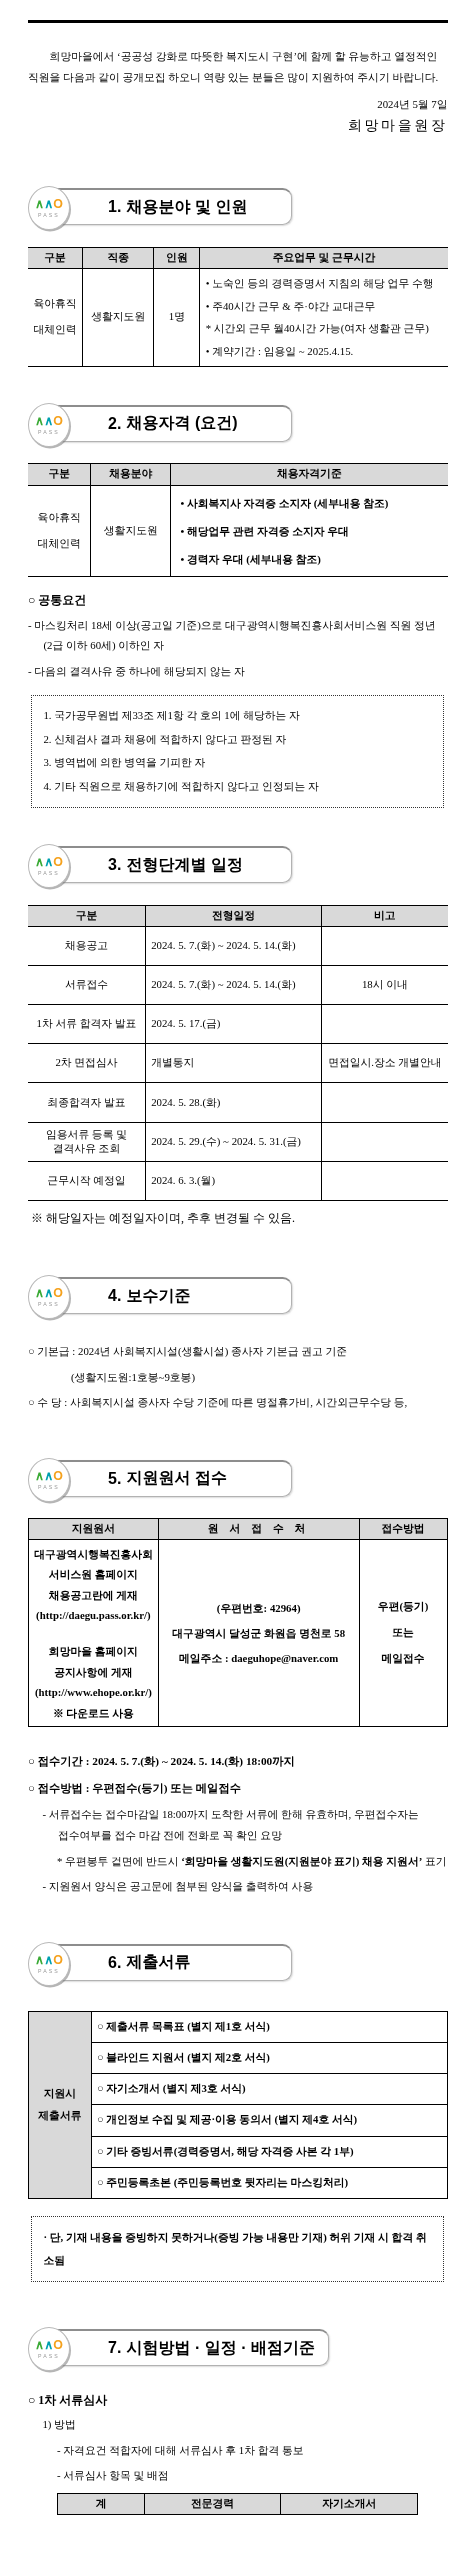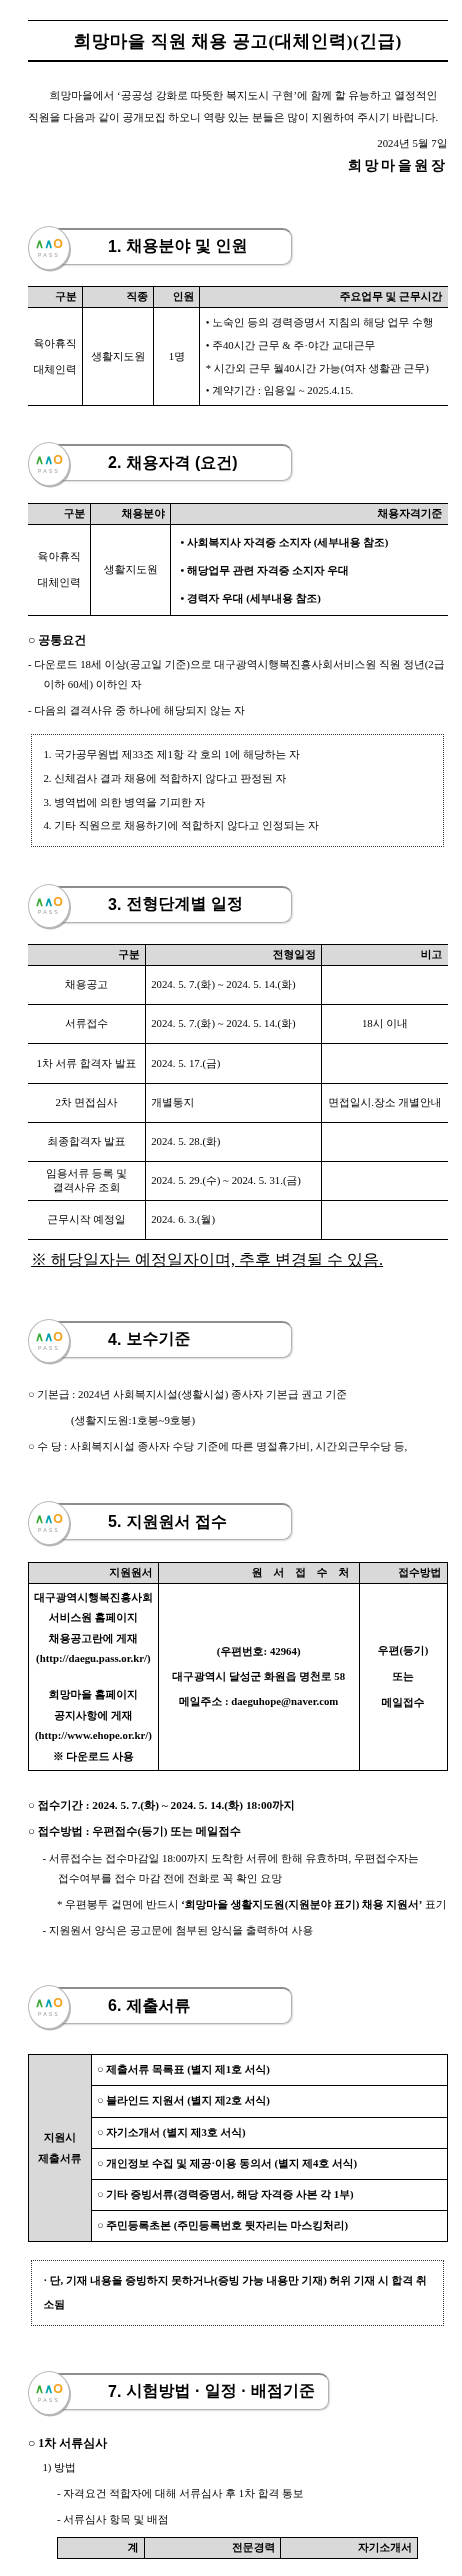--- a/index.html
+++ b/index.html
@@ -4,77 +4,76 @@
 <style>
   html,body{margin:0;padding:0;background:#fff;}
   body{width:463px;color:#000;font-family:"Liberation Serif","DejaVu Serif",serif;}
   .page{padding:19.6px 15.5px 36px 28px;}
   
   .rule-thin{border-top:1px solid #000;}
   .doc-title{text-align:center;font-size:17.5px;font-weight:bold;margin:8.2px 0 7.2px;letter-spacing:0.5px;}
   .rule-thick{border-top:2.6px solid #000;}
   .intro{font-size:10.8px;line-height:2.0;margin-top:23px;text-indent:2em;word-break:keep-all;}
   .doc-date{text-align:right;font-size:10.8px;margin-top:9.3px;}
-  .doc-signer{text-align:right;font-size:14px;font-weight:bold;letter-spacing:2.6px;margin-top:5.2px;}
+  .doc-signer{text-align:right;font-size:14px;font-weight:normal;letter-spacing:2.6px;margin-top:5.2px;}
   
   .sec-head{position:relative;height:47px;margin:34px 0 15.5px;}
   .badge{position:absolute;left:0;top:2.1px;width:40px;height:42px;border-radius:50%;
          background:#fff;border:1.5px solid #b9b9b9;box-shadow:1px 1.5px 0 rgba(120,120,120,.55);
          display:flex;flex-direction:column;align-items:center;justify-content:center;z-index:2;}
   .badge-glyphs{font-family:"Liberation Sans",sans-serif;font-weight:bold;font-size:12.4px;line-height:1;}
   .bg1{color:#3aaa35;} .bg2{color:#00a0b0;} .bg3{color:#f5a11c;}
   .badge-sub{font-family:"Liberation Sans",sans-serif;font-size:5.2px;color:#999;letter-spacing:2.1px;margin-top:1.5px;}
   .banner{position:absolute;left:23px;top:4.1px;width:241px;height:37px;background:#fff;
           border:1px solid #b2b2b2;border-top:2.6px solid #8d8d8d;border-radius:5.2px 9.3px 9.3px 5.2px;
           box-shadow:1px 1px 1.5px rgba(150,150,150,.35);
           display:flex;align-items:center;padding-left:56px;box-sizing:border-box;}
   .sec-no,.sec-title{font-family:"Liberation Sans",sans-serif;font-weight:bold;font-size:16px;}
   .sec-no{margin-right:5.2px;}
   
   table{border-collapse:collapse;width:100%;table-layout:fixed;}
   th,td{font-size:10.8px;padding:3.1px 5.2px;word-break:keep-all;}
-  th{background:#d9d9d9;font-weight:bold;text-align:right;}
+  th{background:#d9d9d9;font-weight:bold;text-align:center;}
   .tbl-open{border-top:1.5px solid #000;border-bottom:1.5px solid #000;}
   .tbl-open th{border-bottom:1.5px solid #000;border-left:0.5px solid #000;}
   .tbl-open td{border-left:0.5px solid #000;border-top:0.5px solid #000;}
   .tbl-open th:first-child,.tbl-open td:first-child{border-left:none;}
   .tbl-open tr:first-child td{border-top:none;}
   .tbl-box{border:1px solid #000;}
   .tbl-box th{border:0.5px solid #000;border-bottom:1.5px double #000;}
   .tbl-box td{border:0.5px solid #000;font-weight:bold;}
   .cell-center{text-align:center;}
   .duty-list div{line-height:2.1;}
   .crit-list div{line-height:2.6;font-weight:bold;}
   
   .h-circle{font-size:12px;font-weight:bold;margin:13.4px 0 5.2px;}
   .line{font-size:10.8px;line-height:1.9;margin:5.2px 0;word-break:keep-all;}
   .hang{padding-left:15.5px;text-indent:-15.5px;}
   .indent1{margin-left:14.4px;}
   .indent2{margin-left:29px;}
   .indent3{margin-left:43px;}
   .dotted-box{border:1px dotted #333;padding:8.2px 11.3px;margin:13.4px 3.1px;}
   .dotted-box div{font-size:10.8px;line-height:2.2;}
-  .note{font-size:16px;margin:9.3px 0 0 3.1px;text-decoration:underline;}
+  .note{font-size:12px;margin:9.3px 0 0 3.1px;}
   .b{font-weight:bold;}
   .sp{letter-spacing:4.1px;} .gap30{height:15.5px;}
   .t3 td{height:32px;}
   .t5 td{vertical-align:middle;}
   .t5 .addr div{text-align:center;line-height:2.3;}
   .t5 .src div{text-align:center;line-height:1.9;}
   .t5 .mth div{text-align:center;line-height:2.4;}
   .t6-left{background:#d9d9d9;text-align:center;font-weight:bold;line-height:2.0;}
   .t6 td{height:24px;}
 </style>
 </head>
 <body>
 
 <div class="page">
 
   <div class="rule-thin"></div>
-  <div class="doc-title">희망마을 직원 채용 공고(대체인력)(긴급)</div>
   <div class="rule-thick"></div>
   <div class="intro">희망마을에서 ‘공공성 강화로 따뜻한 복지도시 구현’에 함께 할 유능하고 열정적인 직원을 다음과 같이 공개모집 하오니 역량 있는 분들은 많이 지원하여 주시기 바랍니다.</div>
   <div class="doc-date">2024년 5월 7일</div>
   <div class="doc-signer">희망마을원장</div>
 
   <div class="sec-head" style="margin-top:49px;">
     <div class="badge">
       <div class="badge-glyphs"><span class="bg1">∧</span><span class="bg2">∧</span><span class="bg3">O</span></div>
       <div class="badge-sub">PASS</div>
     </div>
@@ -148,21 +147,21 @@
         <div class="crit-list">
           <div>• 사회복지사 자격증 소지자 (세부내용 참조)</div>
           <div>• 해당업무 관련 자격증 소지자 우대</div>
           <div>• 경력자 우대 (세부내용 참조)</div>
         </div>
       </td>
     </tr>
   </tbody>
     </table>
   <div class="h-circle" style="margin-top:15.5px;">○ 공통요건</div>
-  <div class="line hang">- 다운로드 18세 이상(공고일 기준)으로 대구광역시행복진흥사회서비스원 직원 정년(2급 이하 60세) 이하인 자</div>
+  <div class="line hang">- 마스킹처리 18세 이상(공고일 기준)으로 대구광역시행복진흥사회서비스원 직원 정년(2급 이하 60세) 이하인 자</div>
   <div class="line hang">- 다음의 결격사유 중 하나에 해당되지 않는 자</div>
   <div class="dotted-box">
     <div>1. 국가공무원법 제33조 제1항 각 호의 1에 해당하는 자</div>
     <div>2. 신체검사 결과 채용에 적합하지 않다고 판정된 자</div>
     <div>3. 병역법에 의한 병역을 기피한 자</div>
     <div>4. 기타 직원으로 채용하기에 적합하지 않다고 인정되는 자</div>
   </div>
 
   <div class="sec-head">
     <div class="badge">

